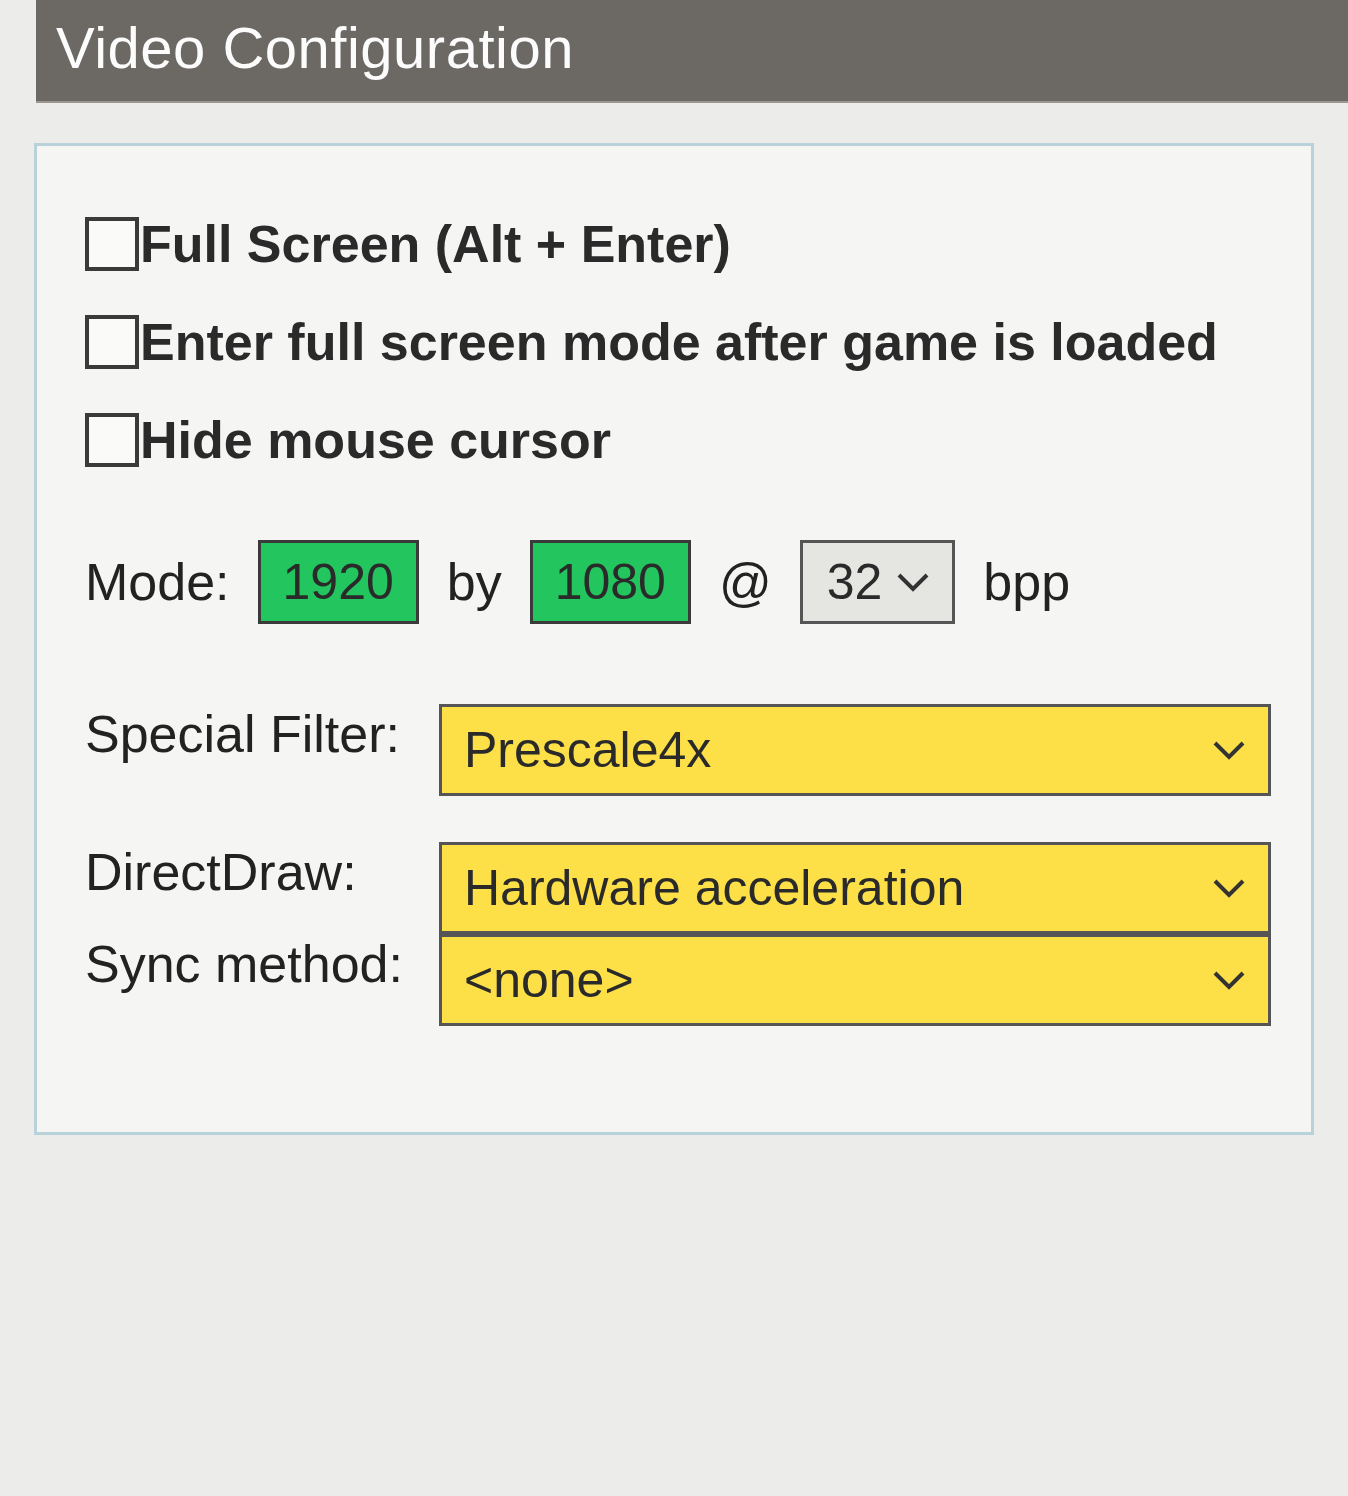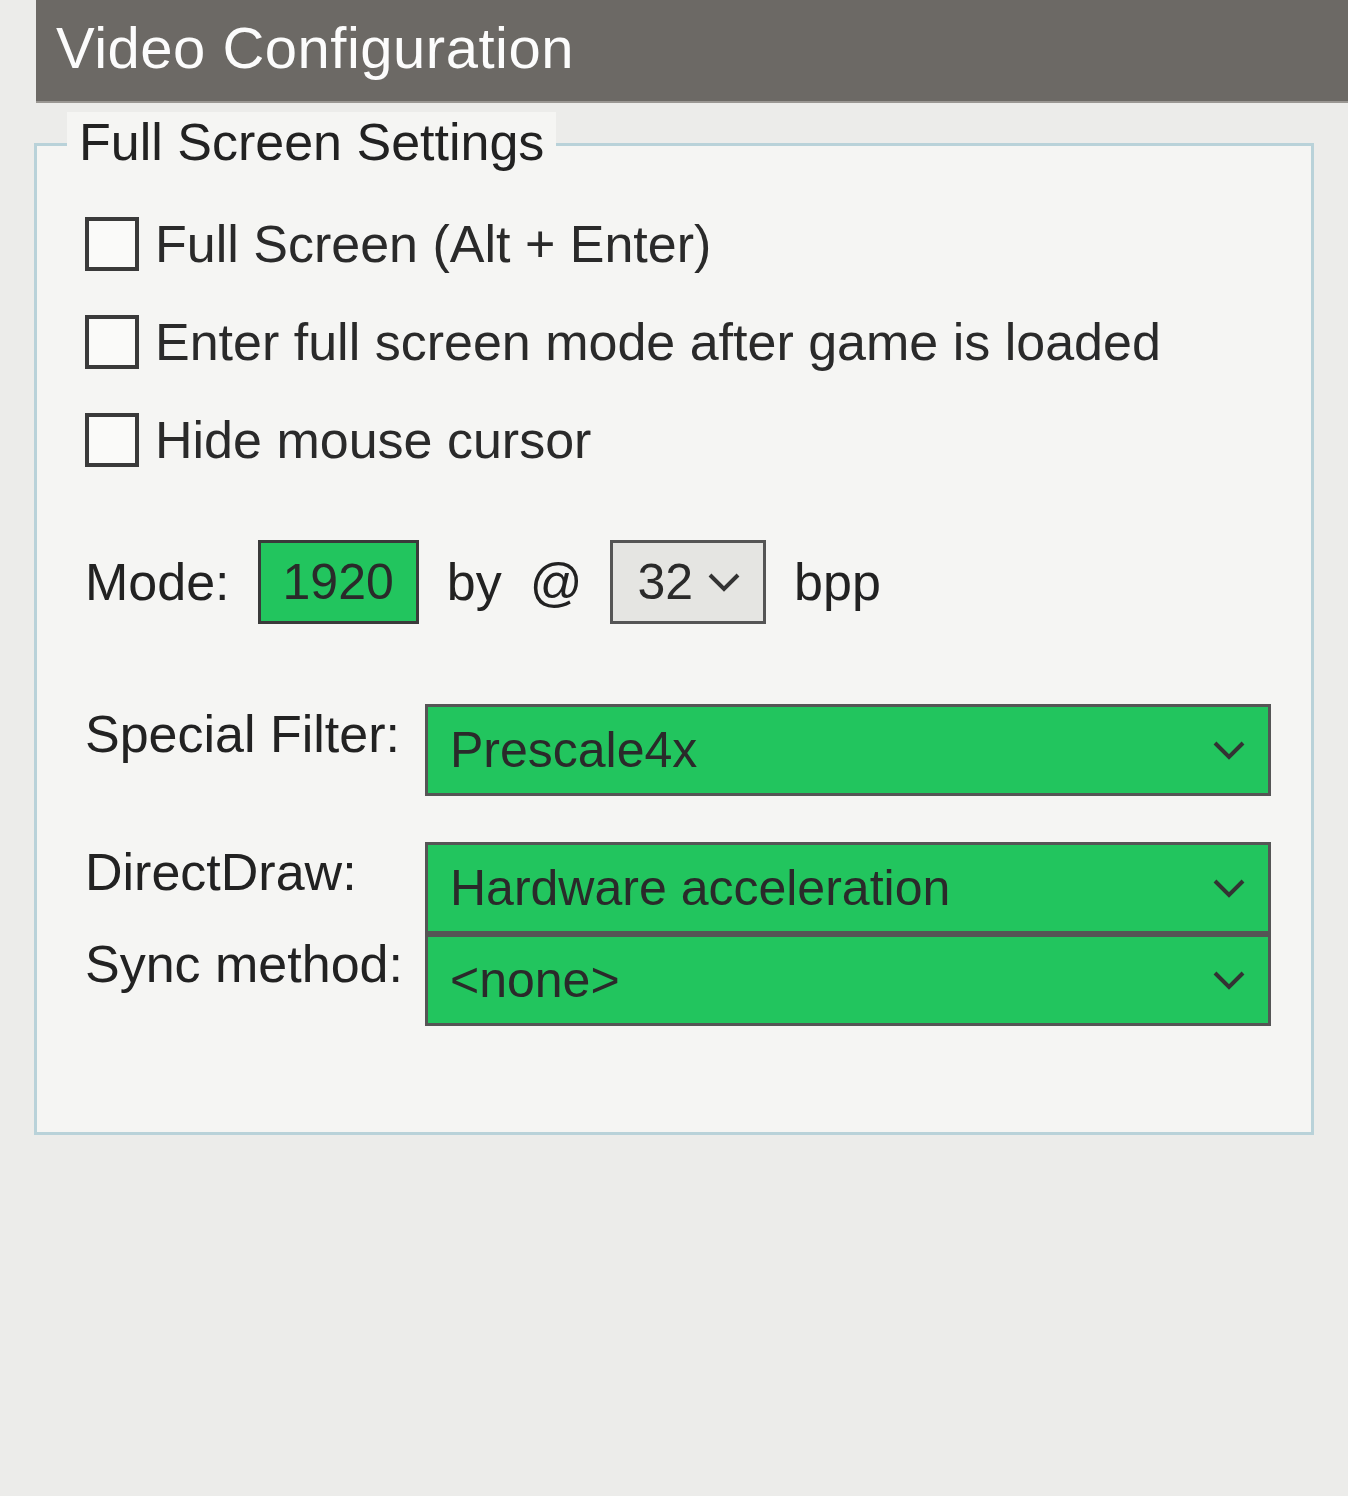--- a/index.html
+++ b/index.html
@@ -36,22 +36,23 @@
     top: -34px;
     left: 30px;
     background: #f5f5f3;
     padding: 0 12px;
     font-size: 52px;
     color: #222;
   }
   .check-row {
     display: flex;
     align-items: center;
-    gap: 16px;
+    gap: 1px;
     margin-bottom: 38px;
+    font-weight: bold;
   }
   .checkbox {
     width: 54px;
     height: 54px;
     border: 4px solid #3a3a3a;
     background: #fafaf9;
     flex: 0 0 auto;
   }
   .check-label {
     font-size: 52px;
@@ -92,65 +93,66 @@
   }
   .select-label {
     font-size: 52px;
     color: #222;
     width: 340px;
     flex: 0 0 auto;
   }
   .wide-select {
     position: relative;
     border: 3px solid #555;
-    background: #22c55e;
+    background: #fde047;
     font-size: 50px;
     padding: 14px 80px 14px 22px;
     flex: 1 1 auto;
+    margin-left: 14px;
   }
   .chev {
     position: absolute;
     right: 22px;
     top: 50%;
     transform: translateY(-50%);
     pointer-events: none;
   }
   .chev svg { display: block; }
 </style>
 </head>
 <body>
 
 <div class="titlebar">
   <span>Video Configuration</span>
 </div>
 
 <div class="body-area">
 
   <div class="groupbox">
-    <div class="groupbox-legend">Full Screen Settings</div>
 
     <div class="check-row">
       <div class="checkbox"></div>
       <span class="check-label">Full Screen (Alt + Enter)</span>
     </div>
 
     <div class="check-row">
       <div class="checkbox"></div>
       <span class="check-label">Enter full screen mode after game is loaded</span>
     </div>
 
     <div class="check-row">
       <div class="checkbox"></div>
       <span class="check-label">Hide mouse cursor</span>
     </div>
 
     <div class="mode-row">
       <span class="static-label">Mode:</span>
       <div class="num-input">1920</div>
       <span class="static-label">by</span>
+      <div class="num-input">1080</div>
       <span class="static-label">@</span>
       <div class="bpp-select">
         <span>32</span>
         <span class="chev">
           <svg width="34" height="22" viewBox="0 0 34 22">
               <polyline points="3,4 17,18 31,4" fill="none" stroke="#333" stroke-width="4"></polyline>
             </svg>
         </span>
       </div>
       <span class="static-label">bpp</span>

